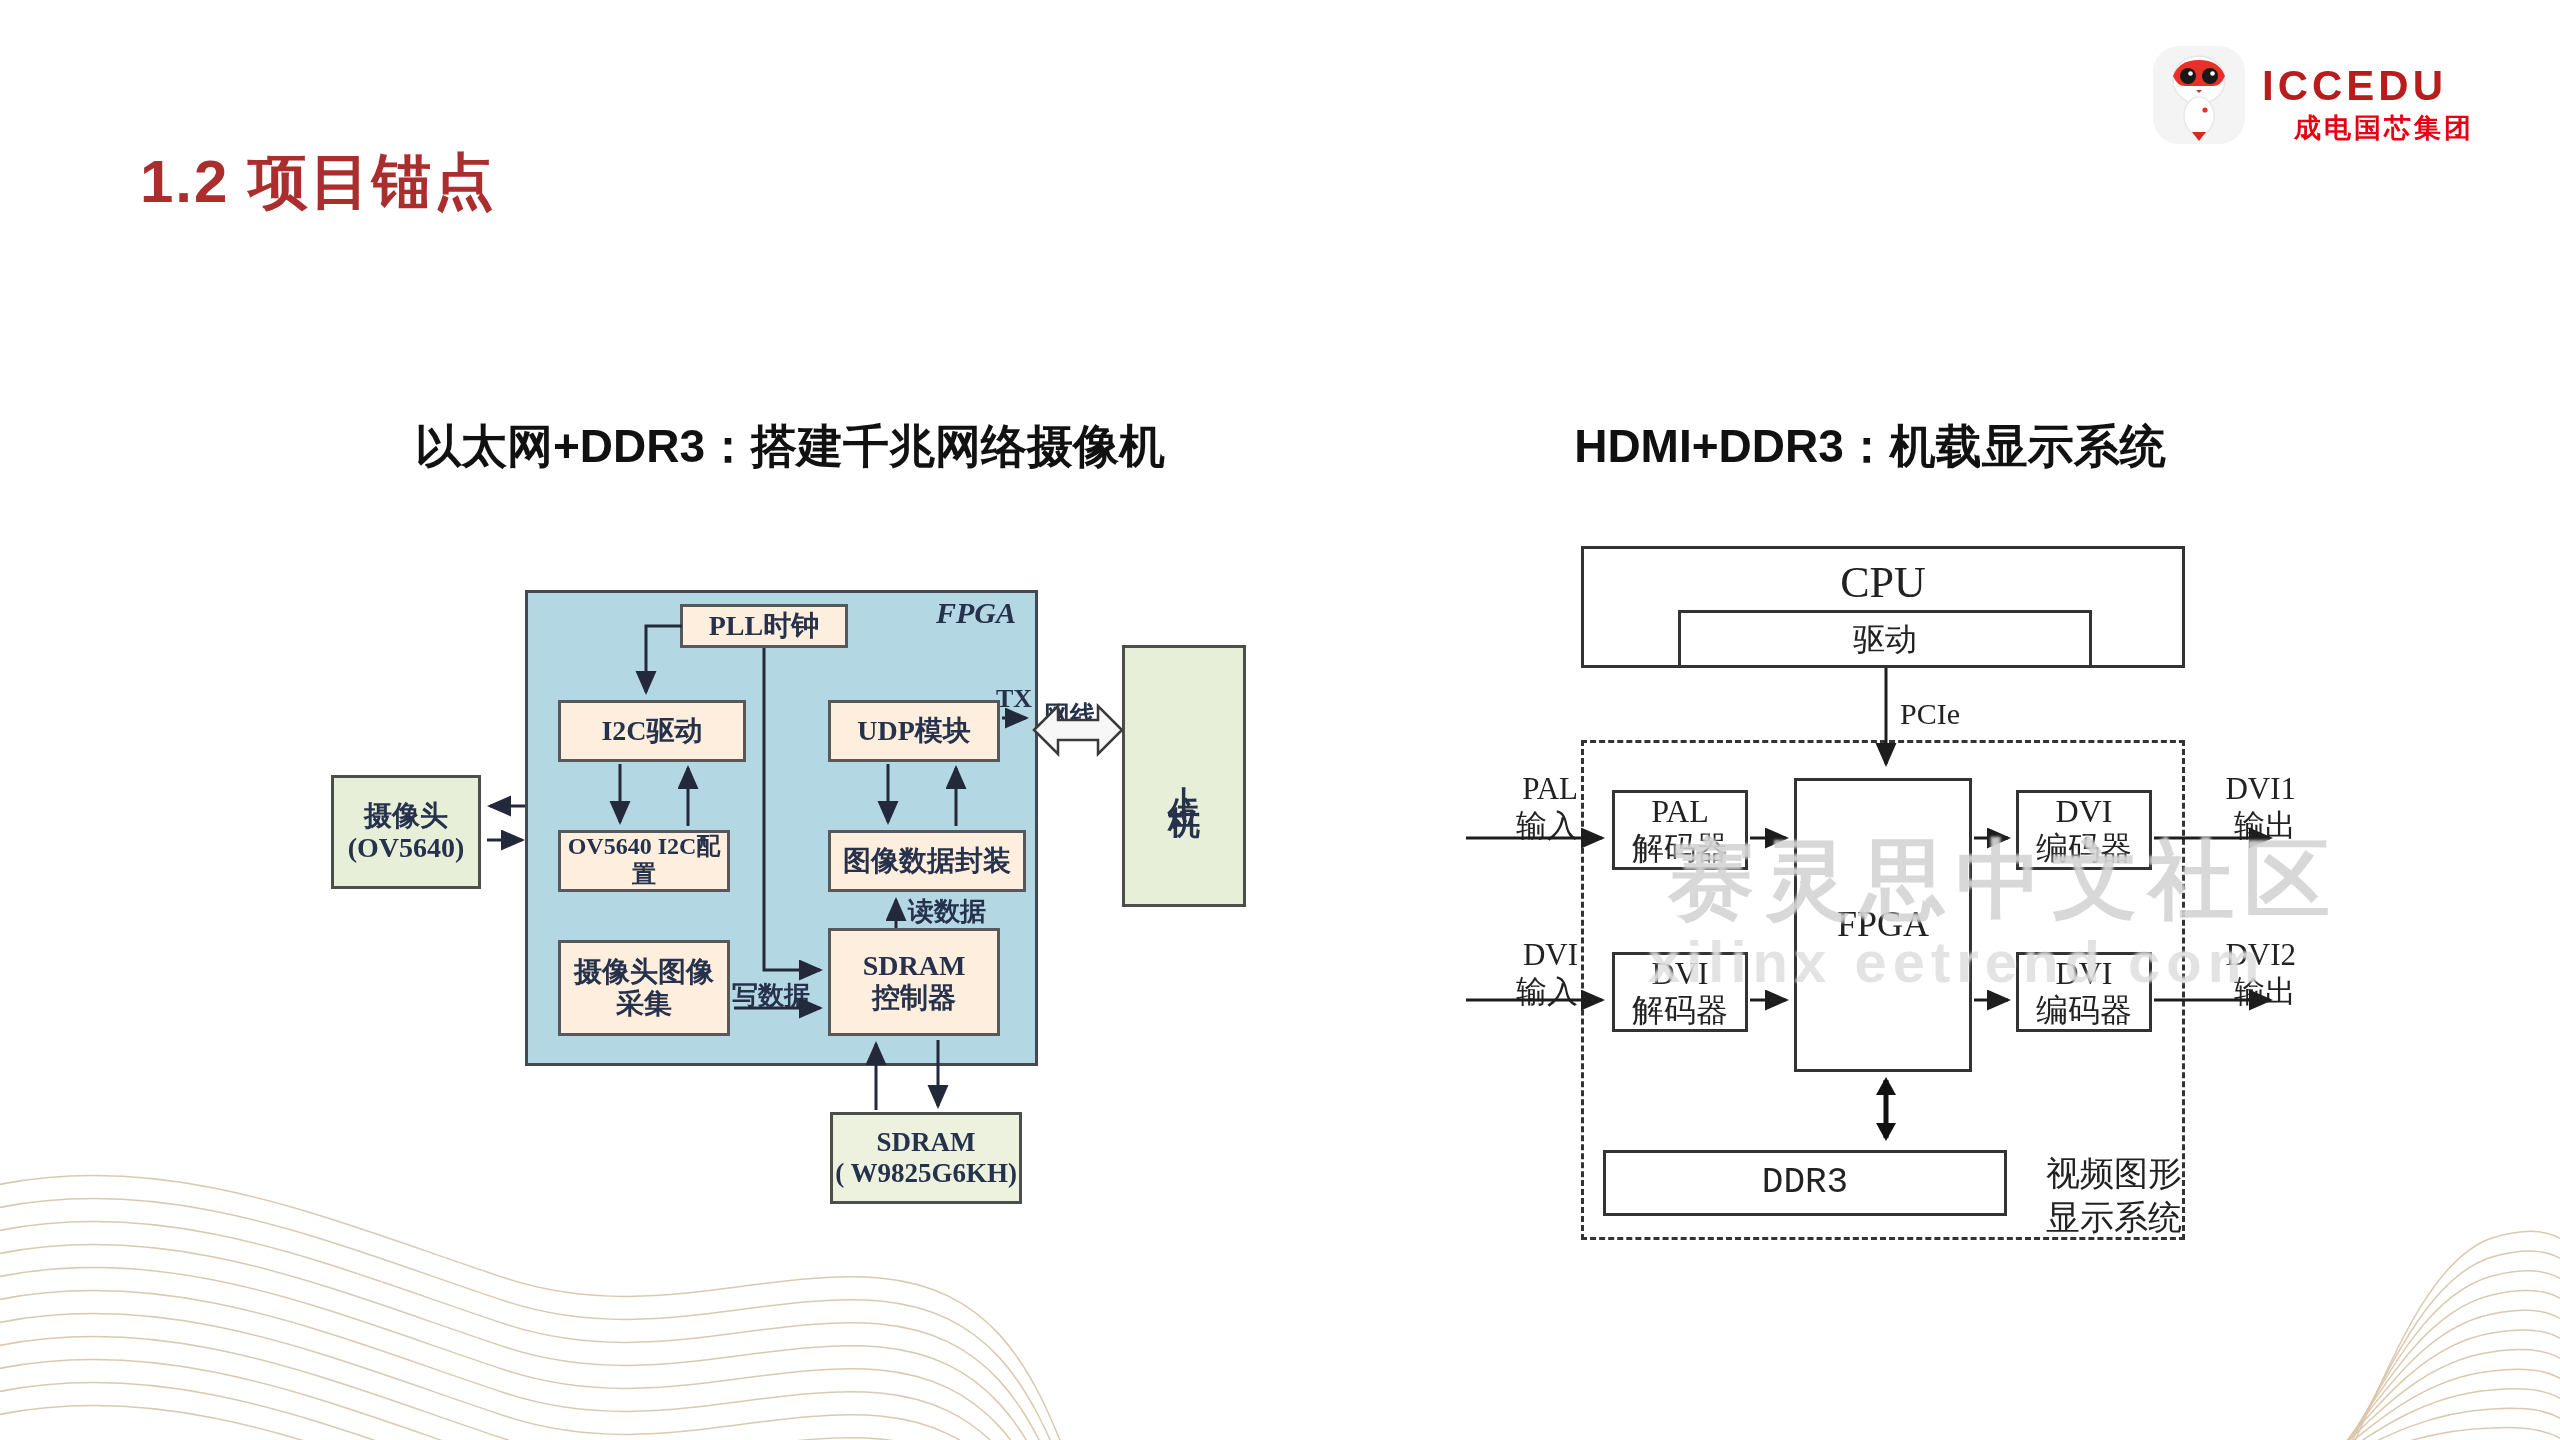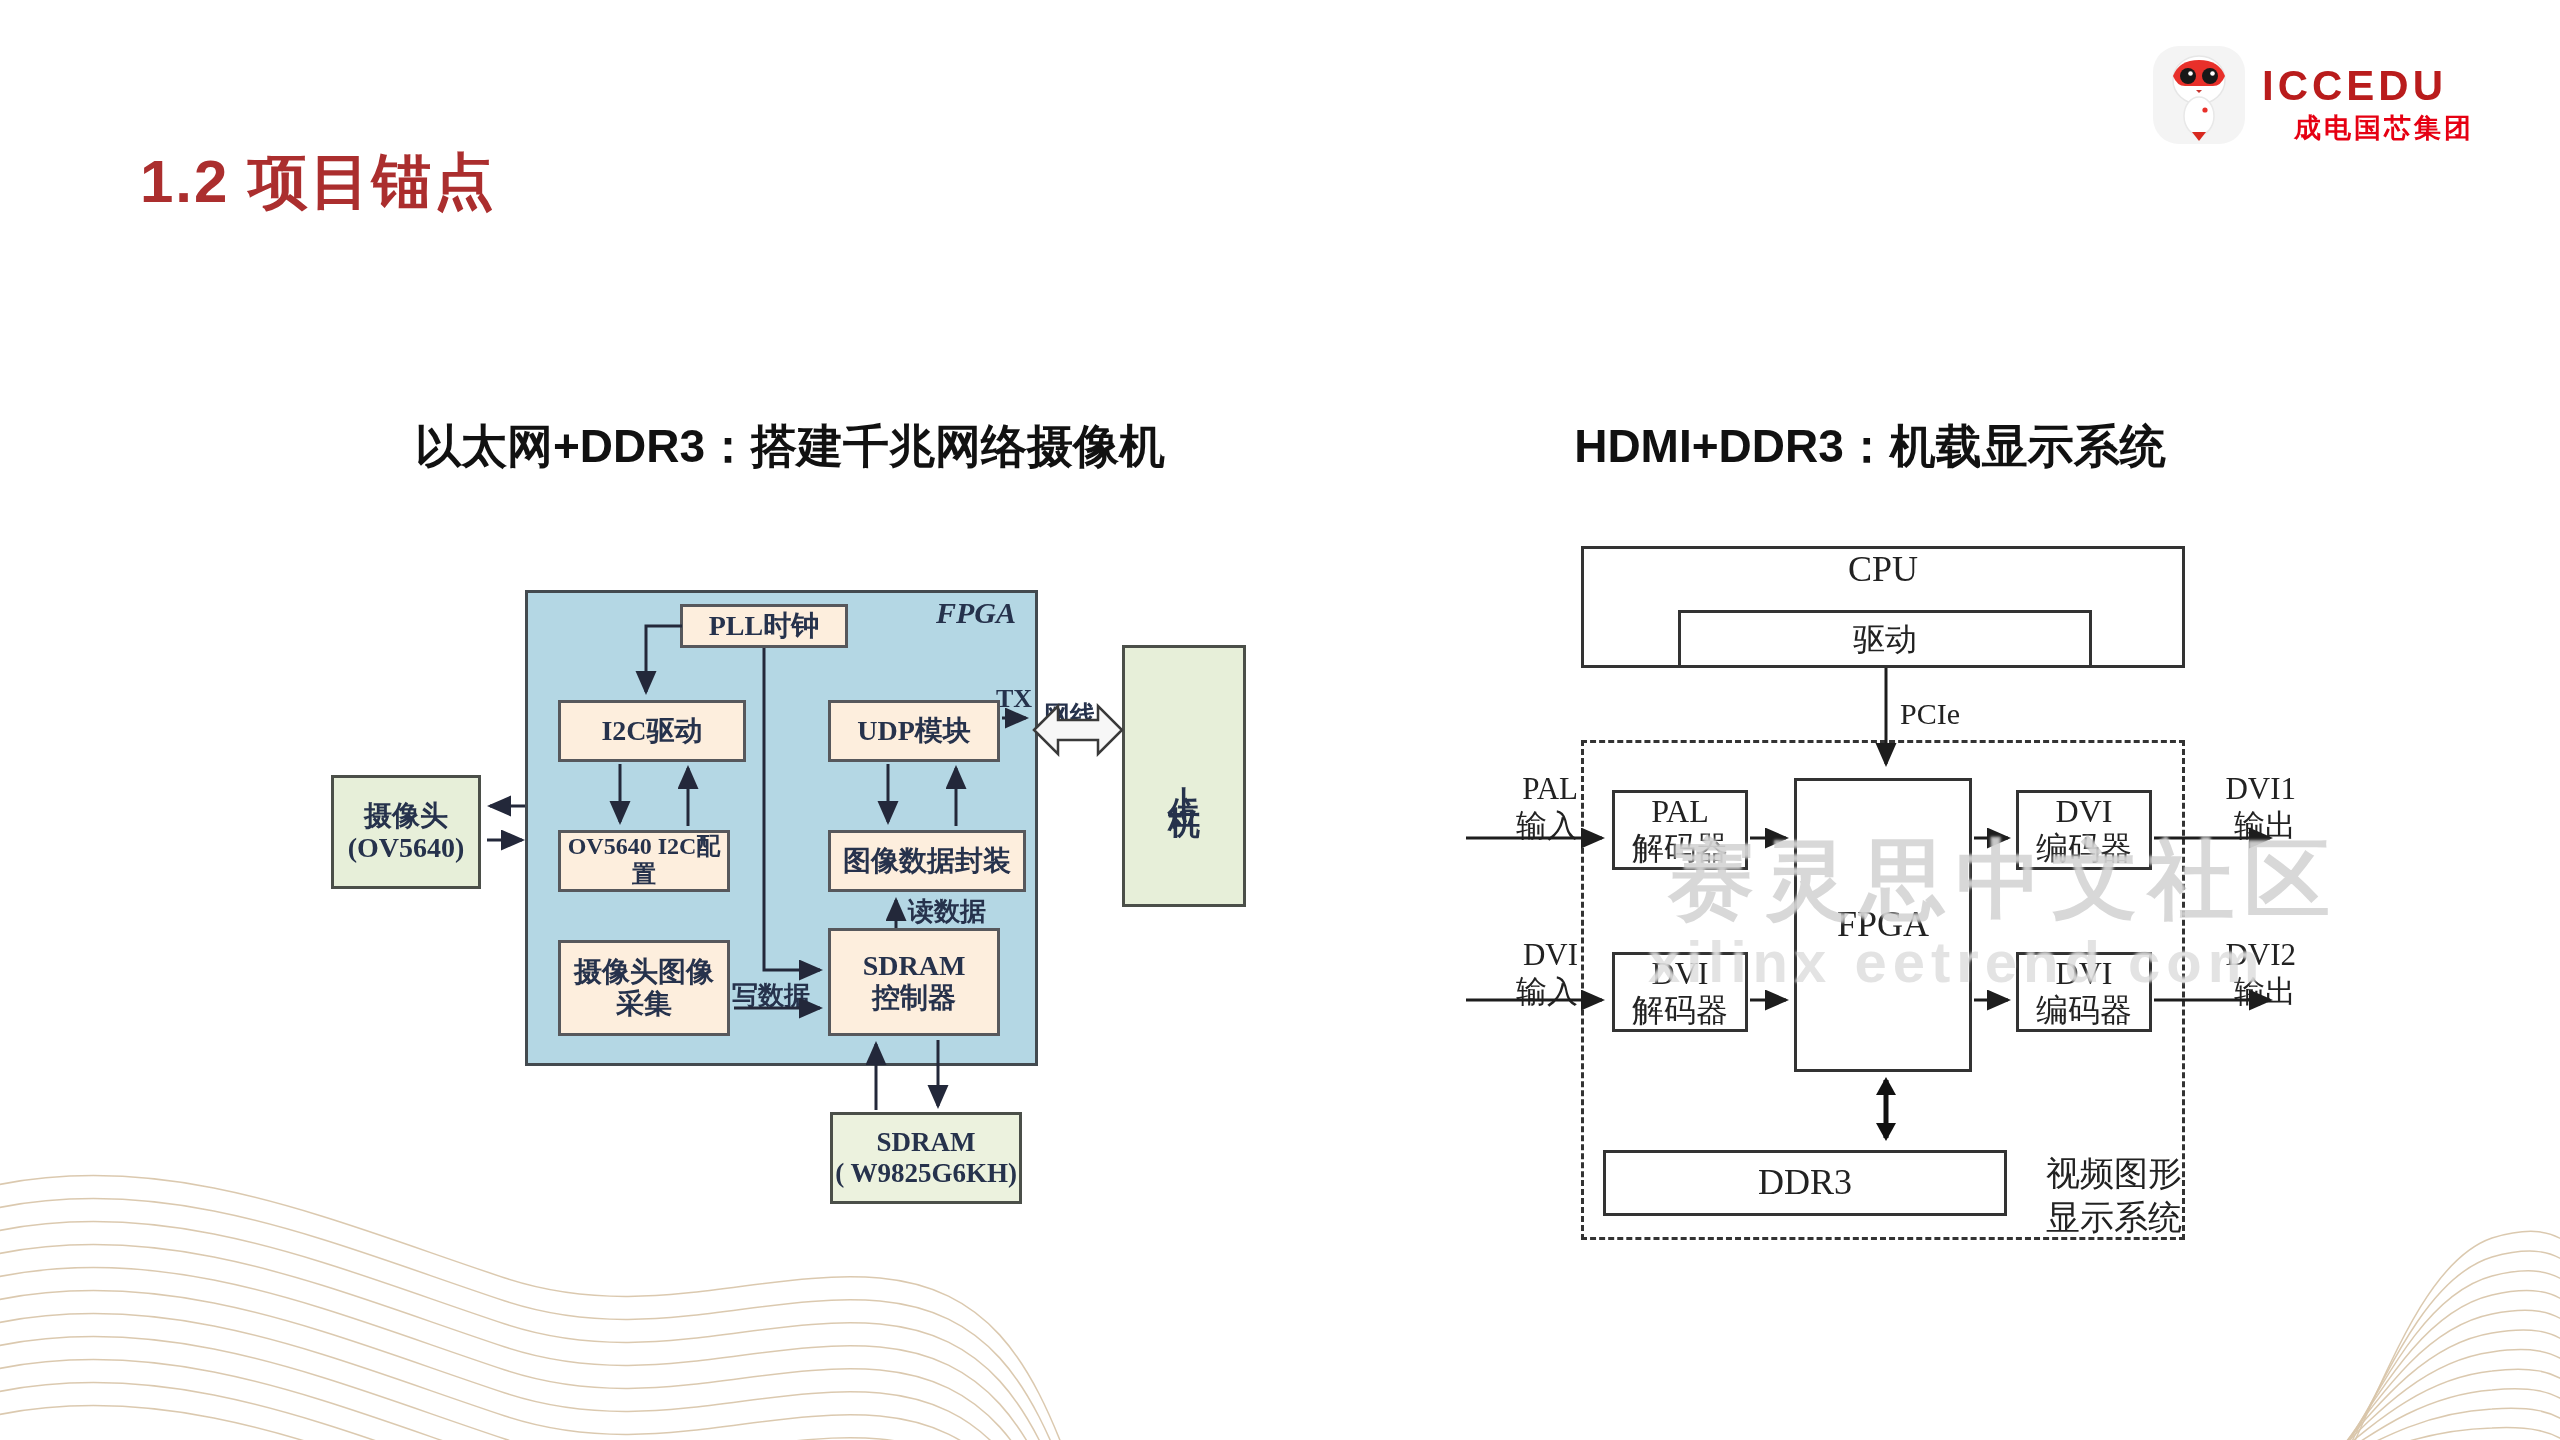--- a/index.html
+++ b/index.html
@@ -127,21 +127,21 @@
     <path d="M434 448 L520 448" marker-end="url(#ah1)"></path>
     <path d="M225 246 L190 246" marker-end="url(#ah1)"></path>
     <path d="M187 280 L222 280" marker-end="url(#ah1)"></path>
     <path d="M702 158 L726 158" marker-end="url(#ah1)"></path>
     <path d="M576 550 L576 484" marker-end="url(#ah1)"></path>
     <path d="M638 480 L638 546" marker-end="url(#ah1)"></path>
   </g>
   <polygon points="734,170 758,146 758,160 798,160 798,146 822,170 798,194 798,180 758,180 758,194" fill="#f7f7f7" stroke="#3a3a3a" stroke-width="2.5"></polygon>
 </svg>
 
-<div class="dbox whitebox r-text" style="left:1581px;top:546px;width:604px;height:122px;justify-content:flex-start;padding-top:0;font-size:36px;">
+<div class="dbox whitebox r-text" style="left:1581px;top:546px;width:604px;height:122px;justify-content:flex-start;padding-top:9px;font-size:44px;">
   <span>CPU</span>
 </div>
 <div class="dbox whitebox r-text" style="left:1678px;top:610px;width:414px;height:58px;font-size:32px;">
   <span>驱动</span>
 </div>
 <div class="iolabel" style="left:1900px;top:696px;font-size:30px;">PCIe</div>
 
 <div class="abs dashed"></div>
 
 <div class="iolabel" style="left:1486px;top:770px;width:92px;">
@@ -173,21 +173,21 @@
   <span>FPGA</span>
 </div>
 <div class="dbox whitebox r-text" style="left:2016px;top:790px;width:136px;height:80px;">
   <span>DVI</span>
   <span>编码器</span>
 </div>
 <div class="dbox whitebox r-text" style="left:2016px;top:952px;width:136px;height:80px;">
   <span>DVI</span>
   <span>编码器</span>
 </div>
-<div class="dbox whitebox r-text" style="left:1603px;top:1150px;width:404px;height:66px;font-size:36px;">
+<div class="dbox whitebox r-text" style="left:1603px;top:1150px;width:404px;height:66px;font-size:36px;font-family:Liberation Mono, monospace;">
   <span>DDR3</span>
 </div>
 <div class="iolabel" style="left:2022px;top:1152px;width:160px;font-size:34px;line-height:1.3;">
   <span>视频图形</span><br>
   <span>显示系统</span>
 </div>
 
 <svg class="overlay" style="left:1450px;top:530px;" width="880" height="730">
   <defs>
     <marker id="ah2" markerWidth="9" markerHeight="8" refX="7" refY="3.5" orient="auto-start-reverse" markerUnits="strokeWidth">

